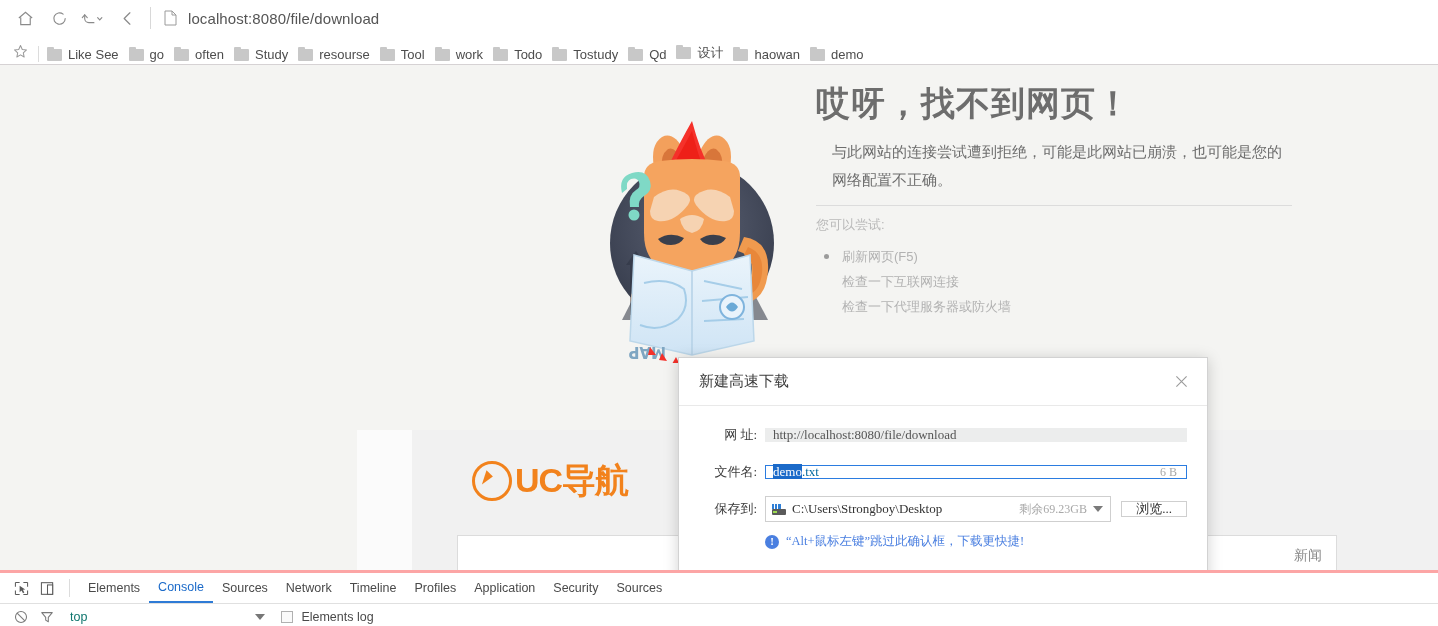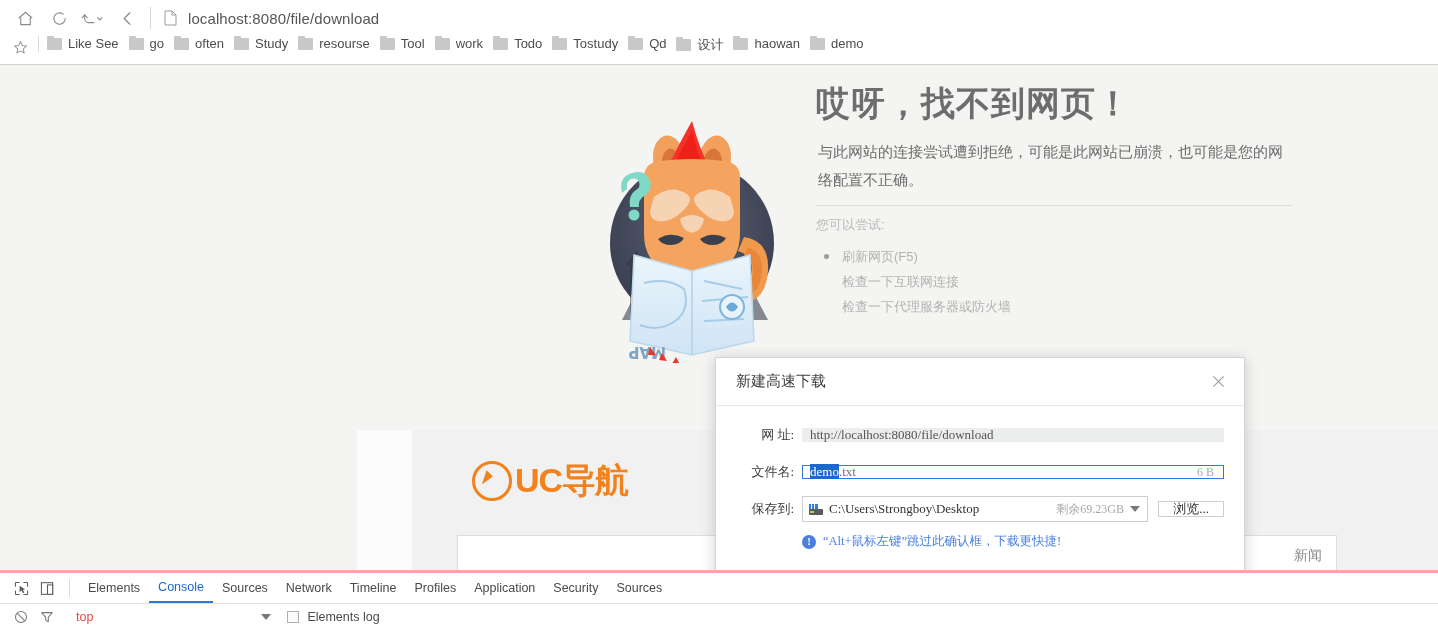--- a/index.html
+++ b/index.html
@@ -59,21 +59,21 @@
   }
   .url-text {
     font-size: 15px;
     color: #555;
     letter-spacing: .1px;
   }
 
   .bookmarks {
     height: 26px;
     display: flex;
-    align-items: flex-start;
+    align-items: flex-end;
     padding: 0 8px 2px 8px;
     border-bottom: 1px solid #d6d2d4;
     background: #fff;
   }
   .star {
     width: 24px; height: 22px;
     display: flex; align-items: center; justify-content: center;
     color: #9a9a9a;
     margin-right: 4px;
   }
@@ -139,21 +139,21 @@
     font-weight: bold;
     color: #6d6d6d;
     letter-spacing: 1px;
     margin: 0 0 14px 0;
     line-height: 1.2;
   }
   .err-desc {
     font-size: 15px;
     color: #6d6d6d;
     line-height: 1.85;
-    margin: 0 0 12px 2px;
+    margin: 0 0 12px 16px;
   }
   .err-rule {
     height: 1px;
     background: #dcdcdc;
     margin-bottom: 10px;
   }
   .err-sub {
     font-size: 13px;
     color: #b9b9b9;
     margin-bottom: 10px;
@@ -232,21 +232,21 @@
   .uc-news {
     position: absolute;
     right: 14px; top: 11px;
     font-size: 14px;
     color: #8a8a8a;
   }
 
   
   .dialog {
     position: absolute;
-    left: 715px; top: 357px;
+    left: 678px; top: 357px;
     width: 530px;
     height: 261px;
     background: #ffffff;
     border: 1px solid #d2d2d2;
     box-shadow: 0 2px 14px rgba(0,0,0,.18);
     box-sizing: border-box;
     z-index: 50;
     font-size: 13px;
     color: #333;
   }
@@ -301,21 +301,21 @@
   }
   .field-name {
     background: #fff;
     border: 1px solid #2b7ce0;
     justify-content: space-between;
   }
   .sel {
     background: #1b6ac9;
     color: #fff;
   }
-  .fname-rest { color: #737373; }
+  .fname-rest { color: #0369a1; }
   .fsize { color: #a8a8a8; font-size: 12px; padding-right: 2px;}
   .path-row { display: flex; align-items: center; }
   .field-path {
     flex: 1;
     background: #fff;
     border: 1px solid #cfcfcf;
     justify-content: space-between;
     height: 26px;
     box-sizing: border-box;
     display: flex;
@@ -456,22 +456,22 @@
   }
   .dt-row2 {
     height: 25px;
     display: flex;
     align-items: center;
     padding-left: 8px;
   }
   .dt-row2 .dt-ico { color: #7a7a7a; }
   .dt-top {
     font-size: 12.5px;
-    color: #ef4444;
-    margin-left: 16px;
+    color: #0f766e;
+    margin-left: 10px;
   }
   .dt-caret {
     width: 0; height: 0;
     border-left: 5px solid transparent;
     border-right: 5px solid transparent;
     border-top: 6px solid #777;
     margin-left: 168px;
   }
   .dt-check {
     width: 12px; height: 12px;

